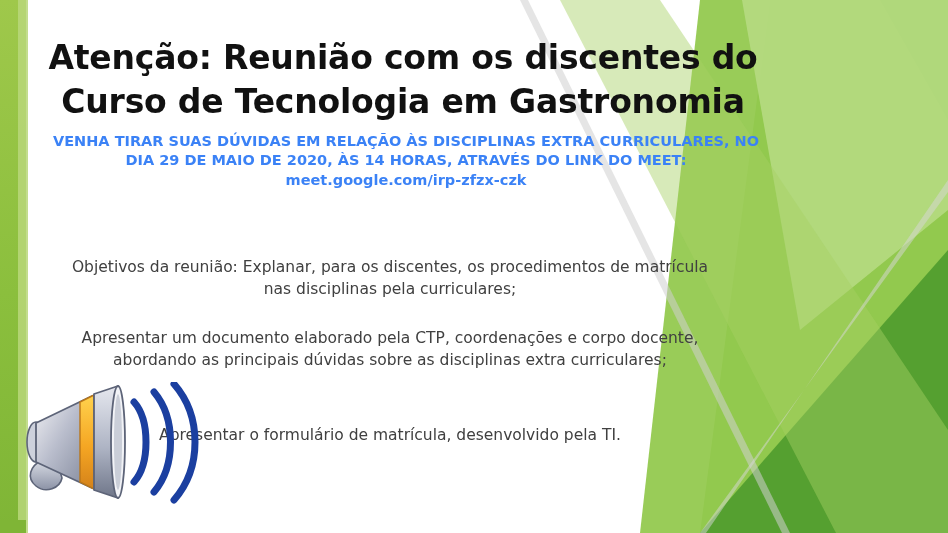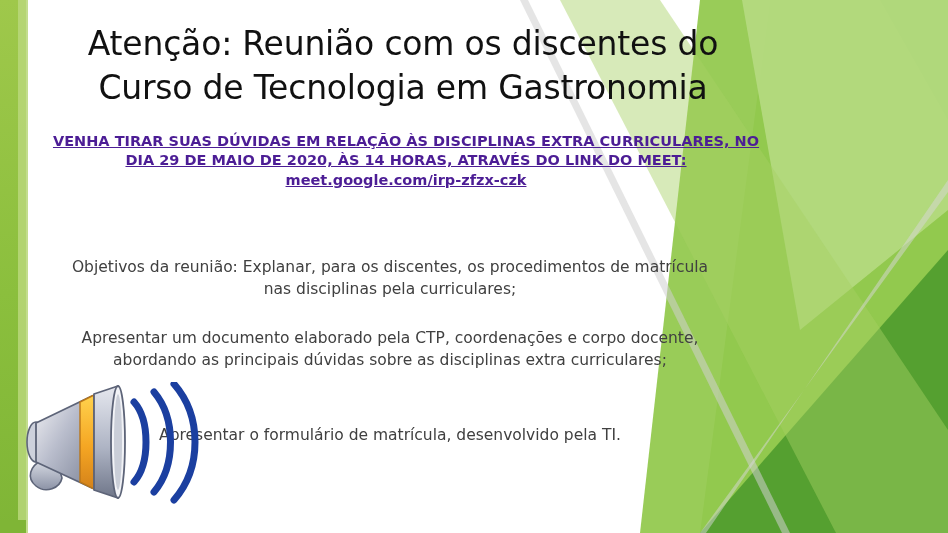--- a/index.html
+++ b/index.html
@@ -54,42 +54,41 @@
     top: 0;
     left: 0;
     width: 948px;
     height: 533px;
   }
 
   
   .title {
     position: absolute;
     left: 40px;
-    top: 22px;
+    top: 36px;
     width: 726px;
     text-align: center;
     font-family: "DejaVu Sans", sans-serif;
     font-size: 33px;
     line-height: 1.34;
     color: #111111;
-    font-weight: 400;
+    font-weight: 700;
     letter-spacing: -0.2px;
   }
   .subtitle {
     position: absolute;
     left: 52px;
     top: 132px;
     width: 708px;
     text-align: center;
-    color: #4c1d95;
+    color: #3b82f6;
     font-weight: bold;
     font-size: 14.5px;
     line-height: 1.33;
     font-family: "DejaVu Sans", sans-serif;
-    text-decoration: underline;
   }
   .body-block {
     position: absolute;
     width: 660px;
     left: 60px;
     text-align: center;
     color: #404040;
     font-size: 15.5px;
     line-height: 1.42;
     font-family: "DejaVu Sans", sans-serif;

